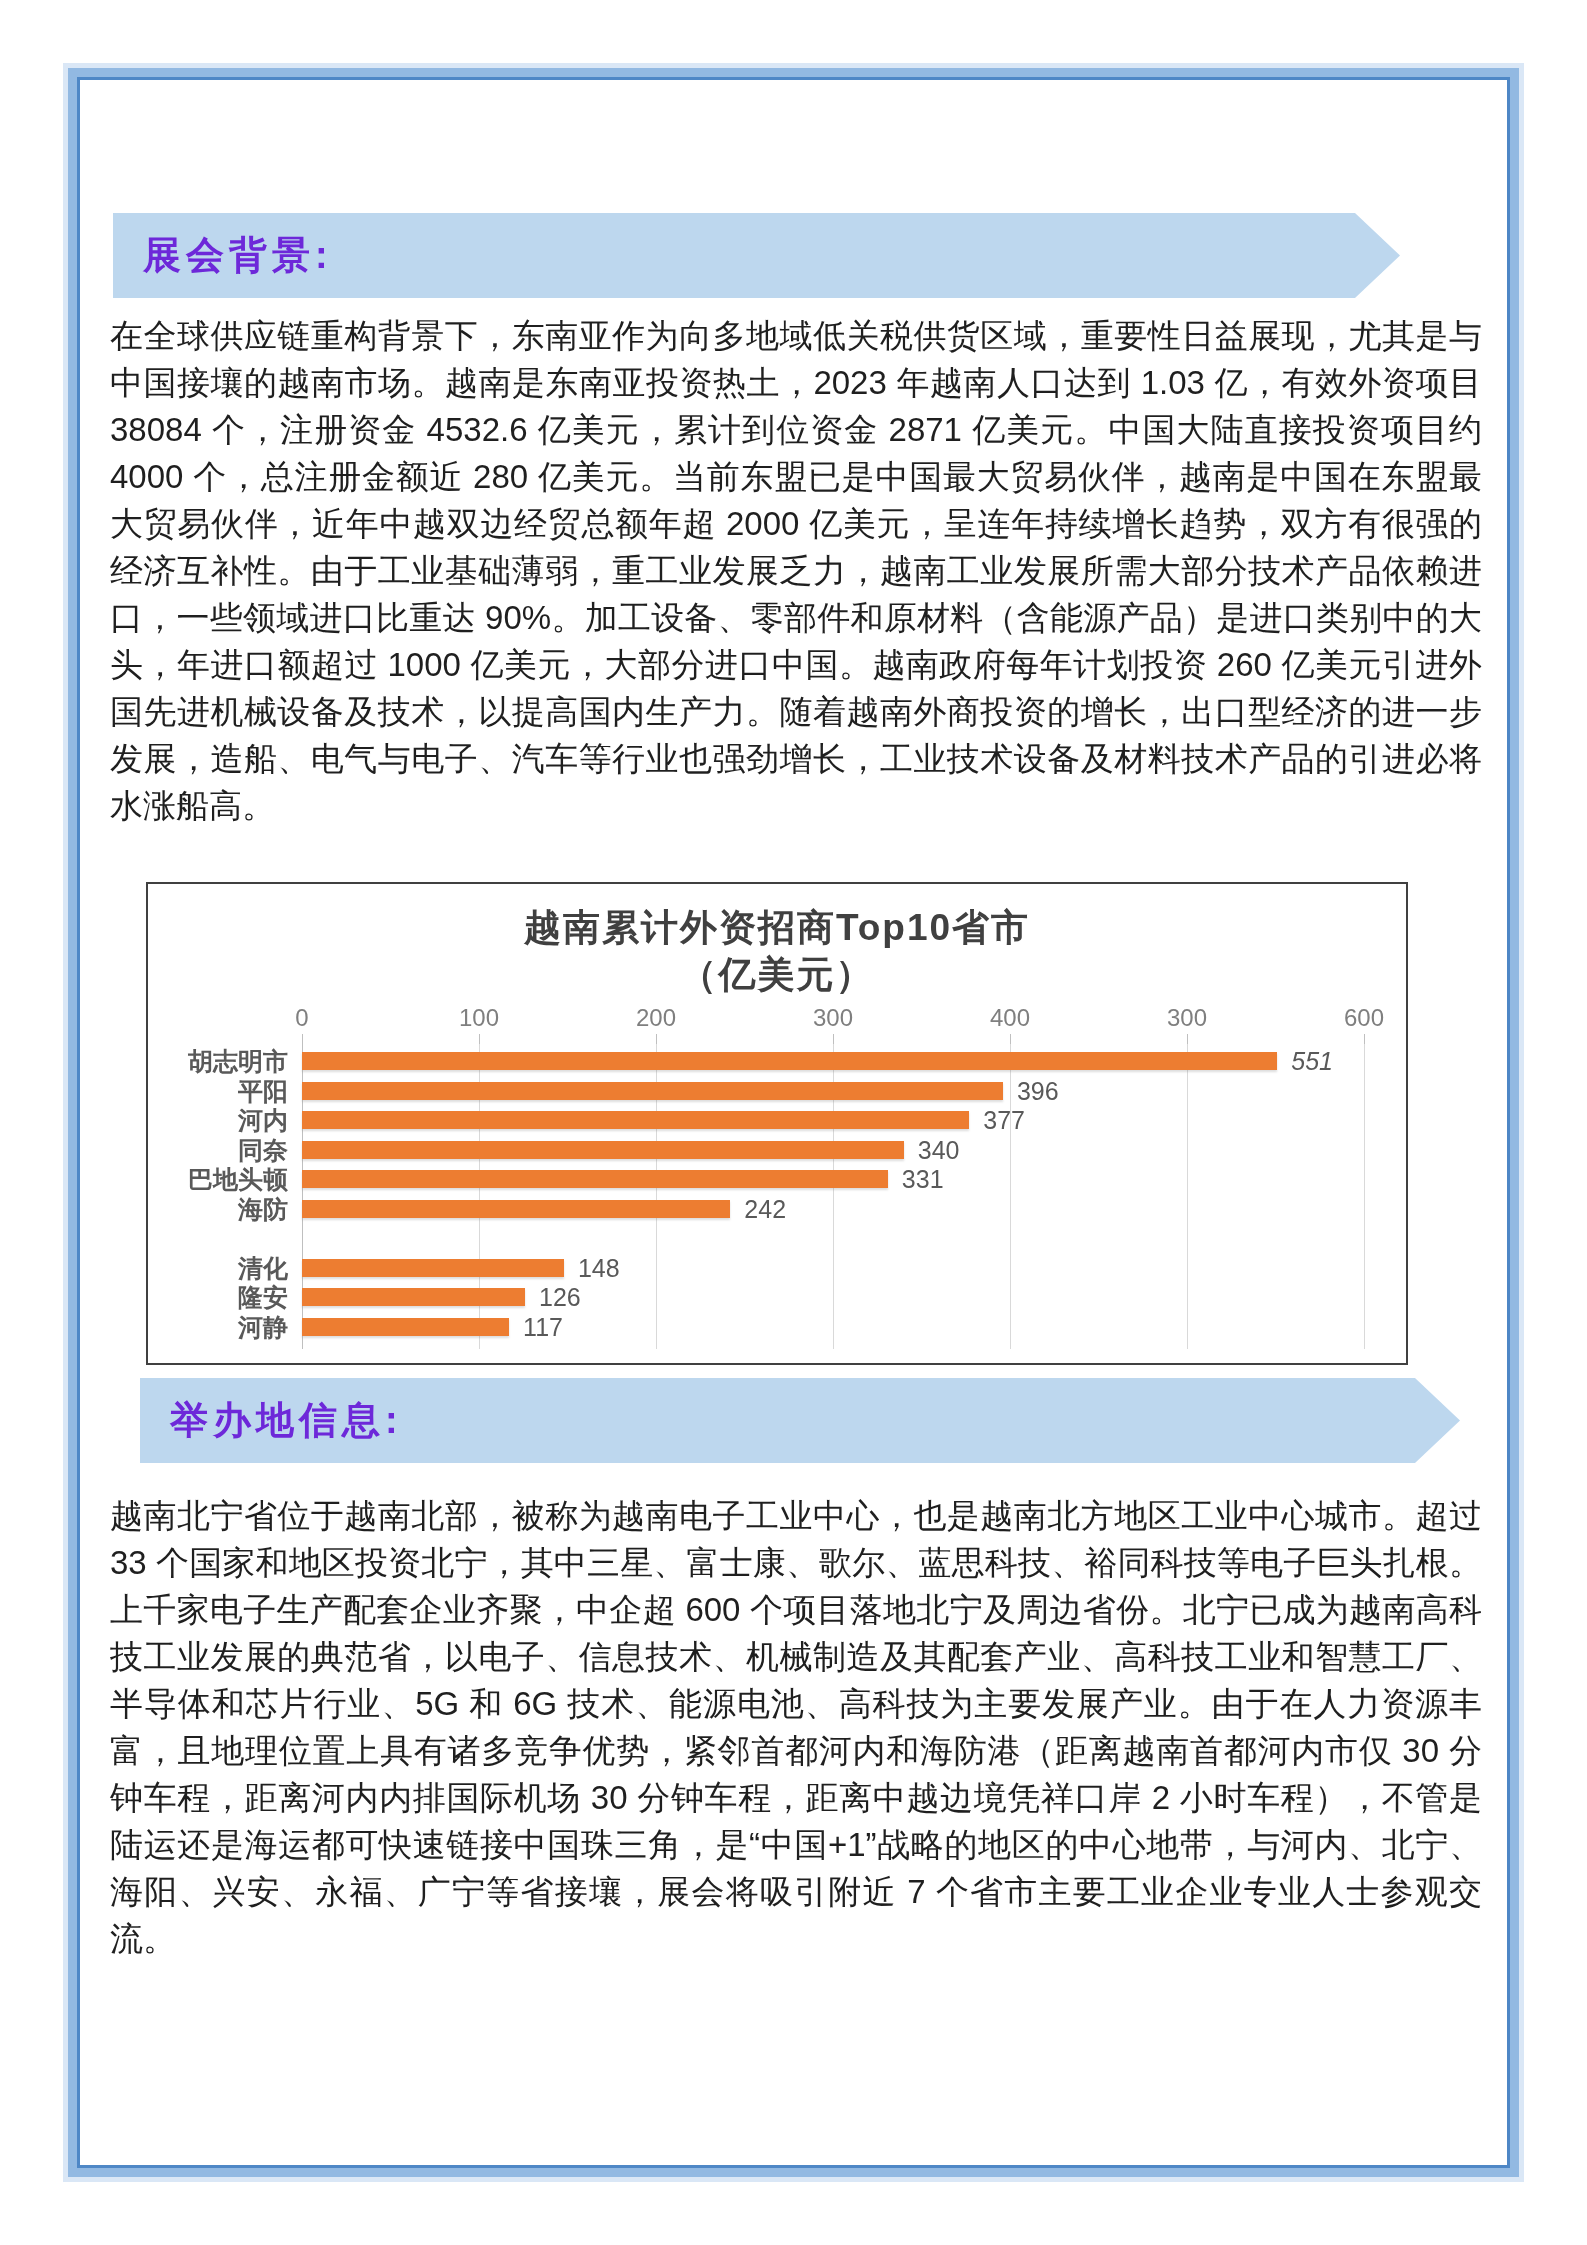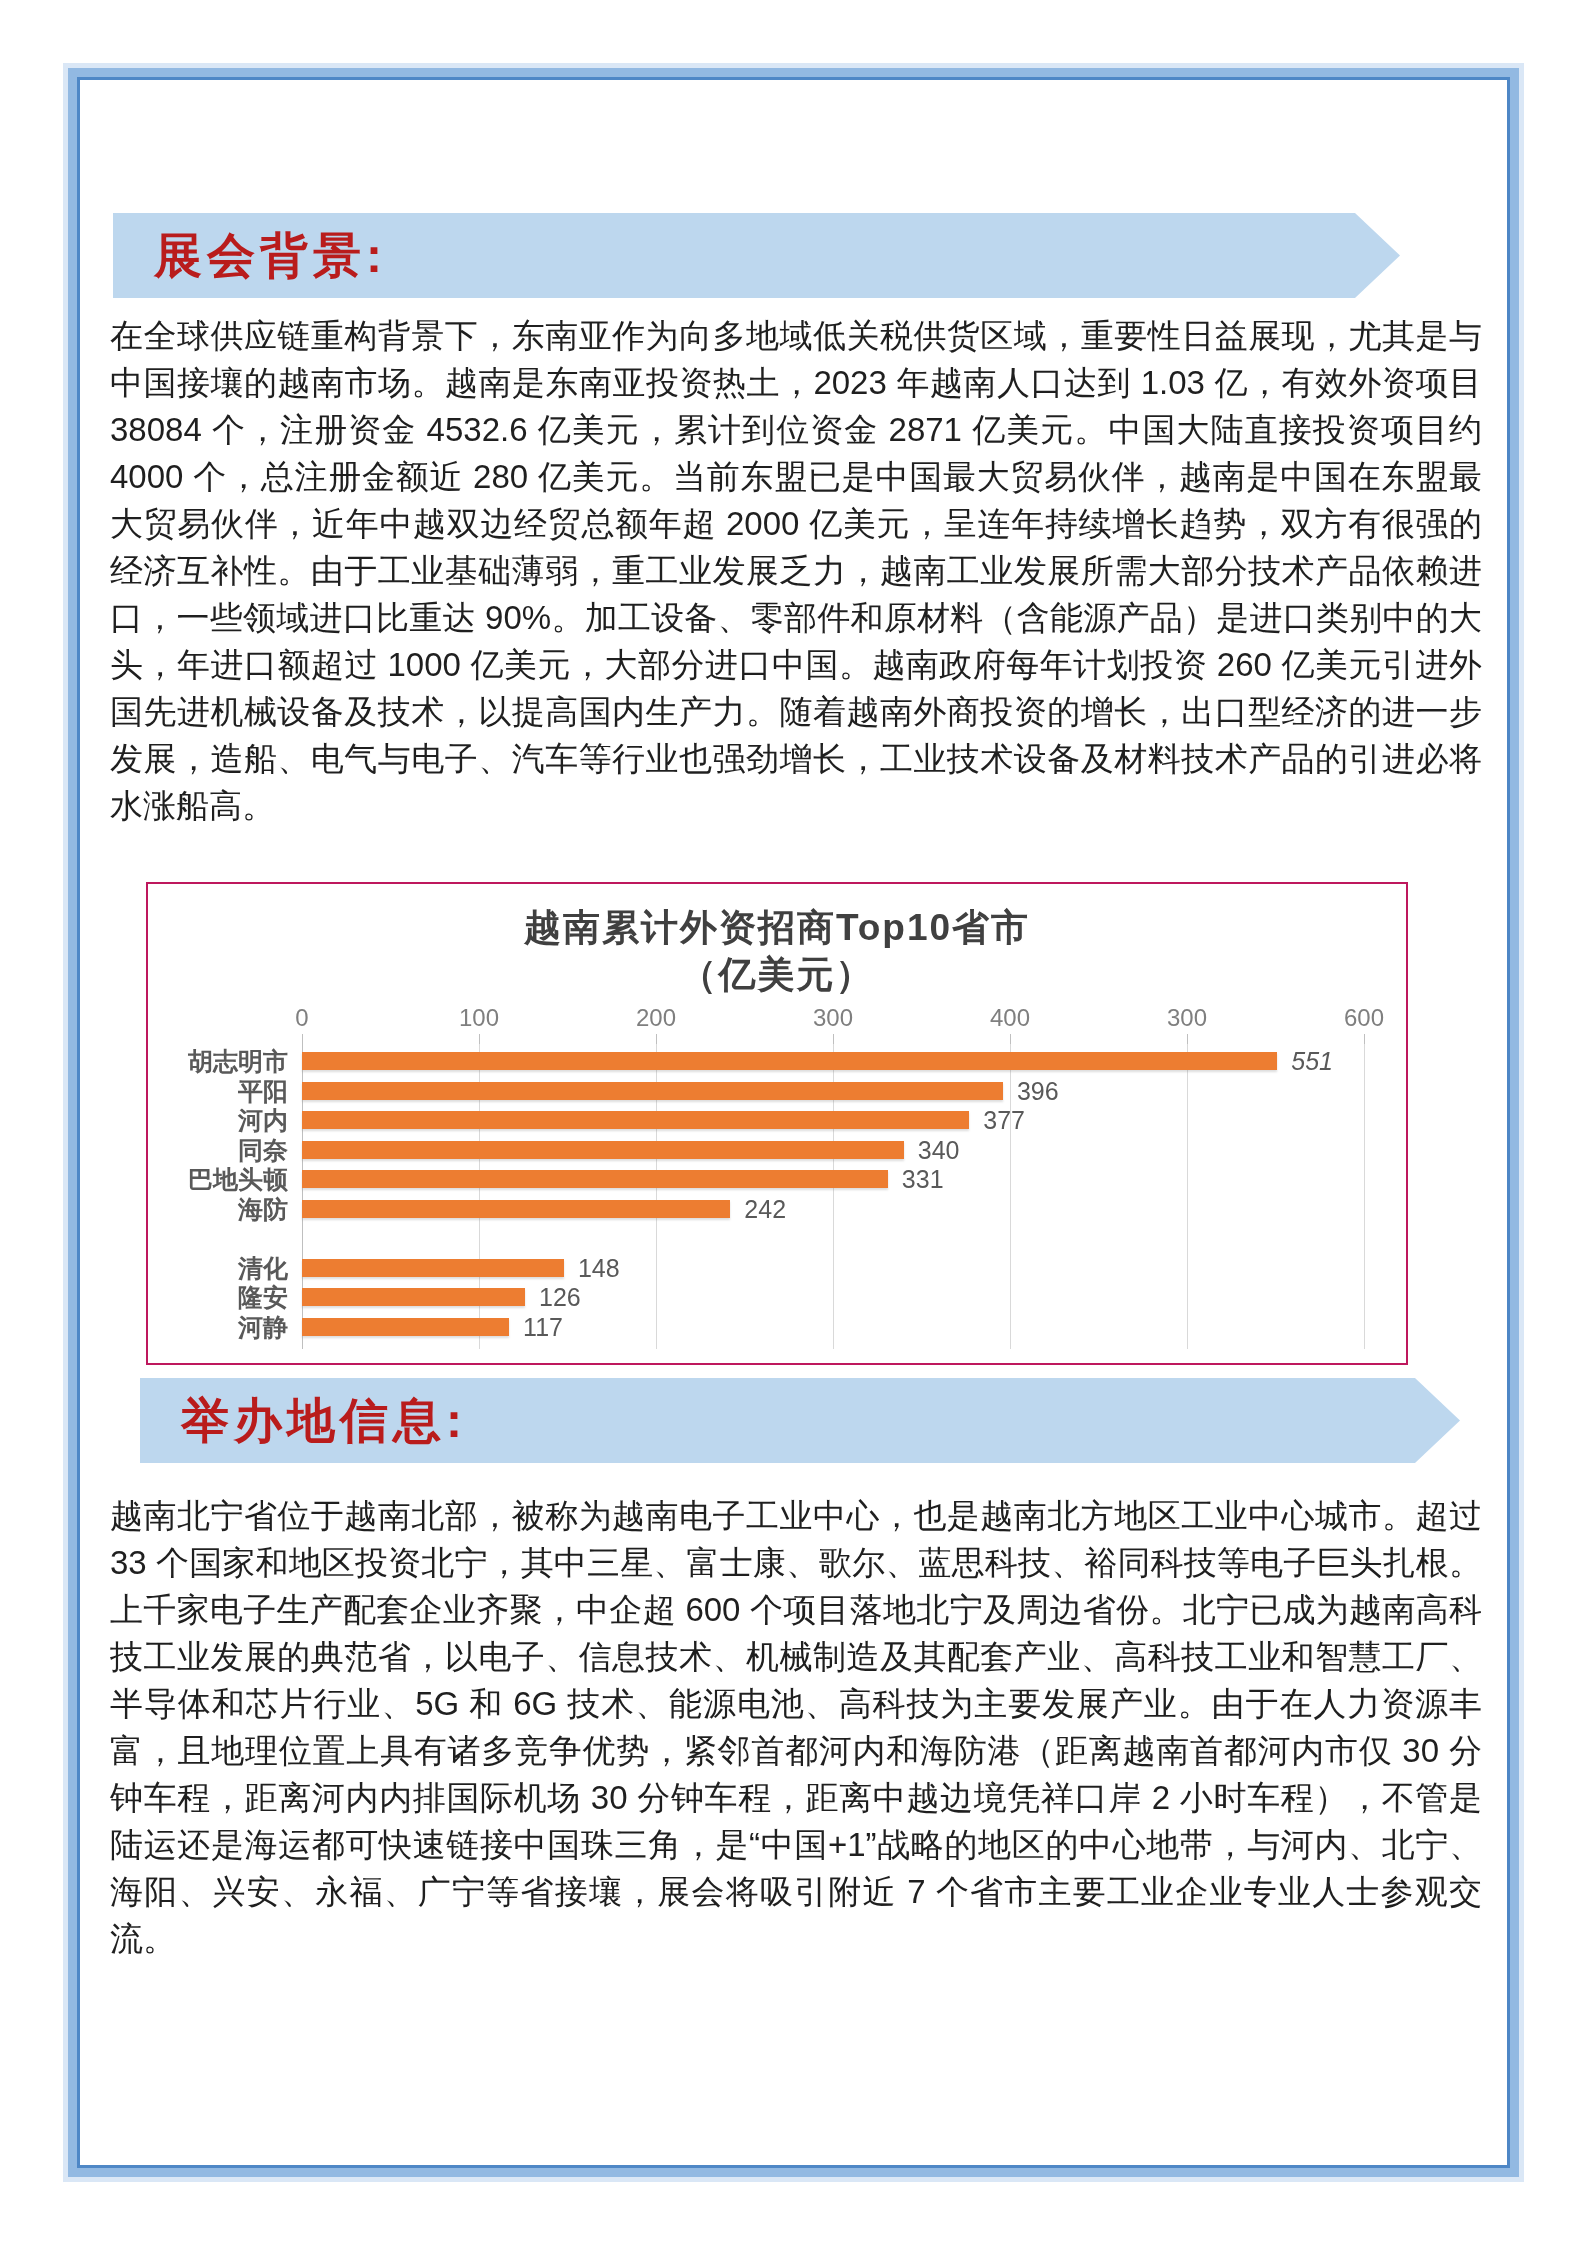--- a/index.html
+++ b/index.html
@@ -23,36 +23,36 @@
   }
   
   .banner{
     position:absolute;height:85px;background:#bdd7ee;
     clip-path:polygon(0 0, calc(100% - 45px) 0, 100% 50%, calc(100% - 45px) 100%, 0 100%);
     display:flex;align-items:center;
   }
   .banner-1{left:113px;top:213px;width:1287px;}
   .banner-2{left:140px;top:1378px;width:1320px;}
   .banner-label{
-    color:#b91c1c;font-weight:bold;font-size:48px;letter-spacing:5px;
-    padding-left:41px;white-space:nowrap;
+    color:#6d28d9;font-weight:bold;font-size:38px;letter-spacing:5px;
+    padding-left:30px;white-space:nowrap;
   }
   
   .body-par{
     position:absolute;left:110px;width:1372px;
     font-size:33px;line-height:47px;color:#1f1f1f;
     text-align:justify;text-justify:inter-character;
     margin:0;
   }
   .par-1{top:312px;}
   .par-2{top:1492px;}
   
   .chart-box{
     position:absolute;left:146px;top:882px;width:1262px;height:483px;
-    box-sizing:border-box;border:2px solid #be185d;background:#ffffff;
+    box-sizing:border-box;border:2px solid #404040;background:#ffffff;
   }
   .chart-title{
     padding-top:20px;text-align:center;font-size:37px;font-weight:bold;
     color:#404040;line-height:47px;letter-spacing:2px;
   }
   .chart-subtitle{
     text-align:center;font-size:37px;font-weight:bold;color:#404040;
     line-height:47px;letter-spacing:2px;
   }
   .axis-labels{

